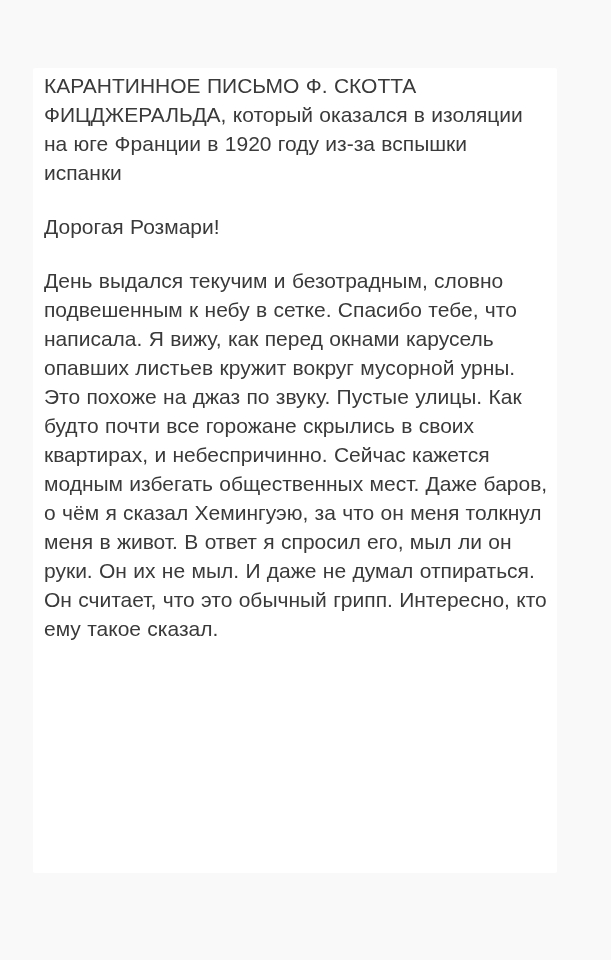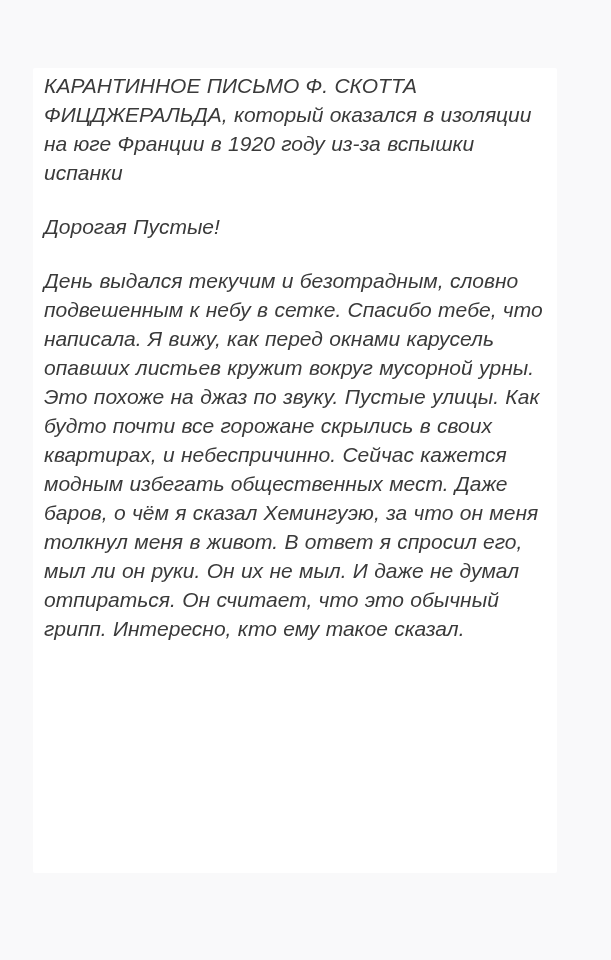--- a/index.html
+++ b/index.html
@@ -14,32 +14,31 @@
   }
   .letter-card {
     position: absolute;
     left: 33px;
     top: 68px;
     width: 524px;
     height: 805px;
     background: #ffffff;
     border-radius: 2px;
     padding: 3px 8px 0 11px;
-    font-style: italic;
   }
   .letter-card p {
     font-size: 21px;
     line-height: 29px;
     color: #3a3a3a;
     letter-spacing: 0;
     margin: 0 0 25px 0;
     word-spacing: 0.5px;
   }
   .letter-card p:last-child { margin-bottom: 0; }
 </style>
 </head>
 <body>
 
 <article class="letter-card">
   <p>КАРАНТИННОЕ ПИСЬМО Ф. СКОТТА ФИЦДЖЕРАЛЬДА, который оказался в изоляции на юге Франции в 1920 году из-за вспышки испанки</p>
-  <p>Дорогая Пустые!</p>
+  <p>Дорогая Розмари!</p>
   <p>День выдался текучим и безотрадным, словно подвешенным к небу в сетке. Спасибо тебе, что написала. Я вижу, как перед окнами карусель опавших листьев кружит вокруг мусорной урны. Это похоже на джаз по звуку. Пустые улицы. Как будто почти все горожане скрылись в своих квартирах, и небеспричинно. Сейчас кажется модным избегать общественных мест. Даже баров, о чём я сказал Хемингуэю, за что он меня толкнул меня в живот. В ответ я спросил его, мыл ли он руки. Он их не мыл. И даже не думал отпираться. Он считает, что это обычный грипп. Интересно, кто ему такое сказал.</p>
 </article>
 
 </body></html>

